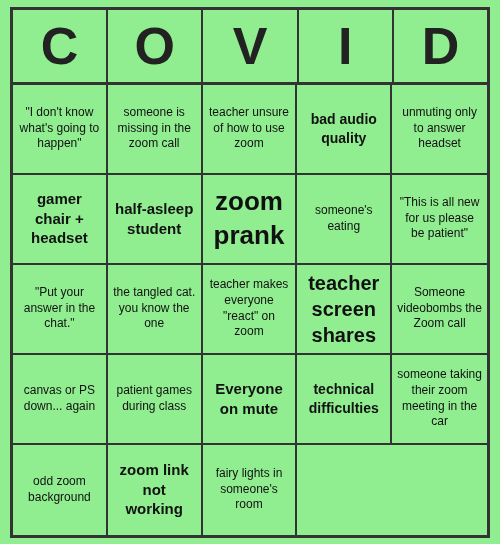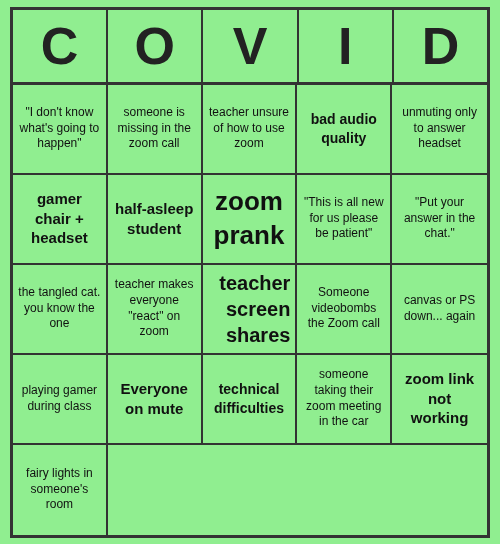--- a/index.html
+++ b/index.html
@@ -54,21 +54,20 @@
     }
     .bingo-cell:nth-child(5n) {
       border-right: none;
     }
     .bingo-cell:nth-child(n+21) {
       border-bottom: none;
     }
     .bingo-cell.large-text {
       font-size: 20px;
       font-weight: bold;
-      text-align: right;
     }
     .bingo-cell.xlarge-text {
       font-size: 26px;
       font-weight: bold;
     }
     .bingo-cell.medium-text {
       font-size: 15px;
       font-weight: bold;
     }
     .bingo-cell.medium-bold {
@@ -89,27 +88,29 @@
     </div>
   <div class="bingo-grid">
   <div class="bingo-cell">"I don't know what's going to happen"</div>
       <div class="bingo-cell">someone is missing in the zoom call</div>
       <div class="bingo-cell">teacher unsure of how to use zoom</div>
       <div class="bingo-cell medium-bold">bad audio quality</div>
       <div class="bingo-cell">unmuting only to answer headset</div>
       <div class="bingo-cell medium-text">gamer chair + headset</div>
       <div class="bingo-cell medium-text">half-asleep student</div>
       <div class="bingo-cell xlarge-text">zoom prank</div>
+      <div class="bingo-cell">someone's eating</div>
       <div class="bingo-cell">"This is all new for us please be patient"</div>
       <div class="bingo-cell">"Put your answer in the chat."</div>
       <div class="bingo-cell">the tangled cat. you know the one</div>
       <div class="bingo-cell">teacher makes everyone "react" on zoom</div>
       <div class="bingo-cell large-text">teacher screen shares</div>
       <div class="bingo-cell">Someone videobombs the Zoom call</div>
       <div class="bingo-cell">canvas or PS down... again</div>
-      <div class="bingo-cell">playing gamer during class</div>
+      <div class="bingo-cell">patient games during class</div>
       <div class="bingo-cell medium-text">Everyone on mute</div>
       <div class="bingo-cell medium-bold">technical difficulties</div>
       <div class="bingo-cell">someone taking their zoom meeting in the car</div>
+      <div class="bingo-cell">odd zoom background</div>
       <div class="bingo-cell medium-text">zoom link not working</div>
       <div class="bingo-cell">fairy lights in someone's room</div>
     </div>
 </div>
 
 </body></html>

